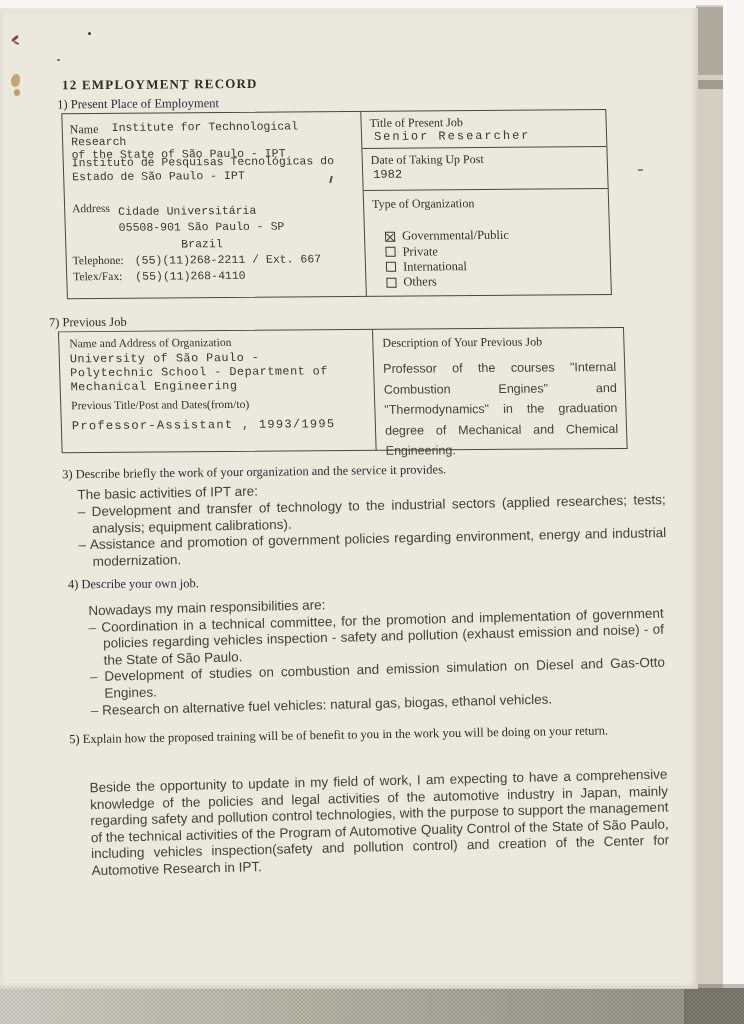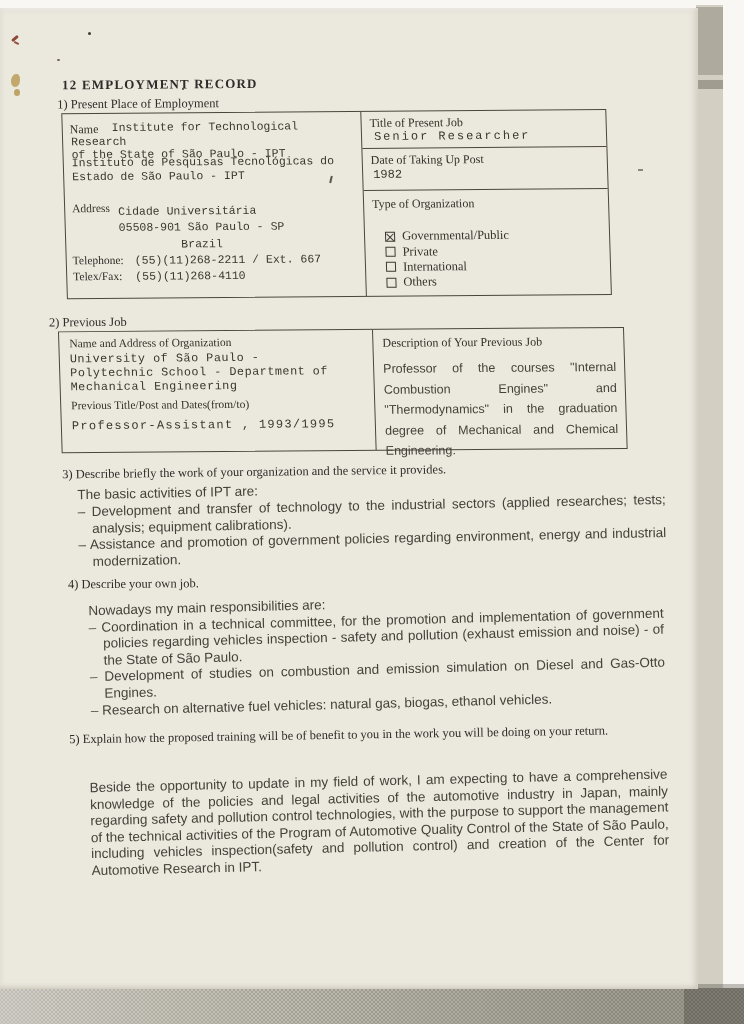--- a/index.html
+++ b/index.html
@@ -165,21 +165,21 @@
             </div>
             <div class="cb-row">
               <span class="cb"></span>
               <span>Others</span>
             </div>
           </div>
         </div>
       </div>
     </div>
 
-    <div class="sec-label lbl-2">2) Previous Job</div>
+    <div class="sec-label lbl-2">7) Previous Job</div>
 
     <div class="tbl t2">
       <div class="t2-left">
         <span class="cell-lbl t2-lbl" style="left:10px; top:5px;">Name and Address of Organization</span>
         <div class="mono org-val">University of São Paulo -
 Polytechnic School - Department of
 Mechanical Engineering</div>
         <span class="cell-lbl t2-lbl prev-lbl">Previous Title/Post and Dates(from/to)</span>
         <div class="mono prev-val">Professor-Assistant , 1993/1995</div>
       </div>

